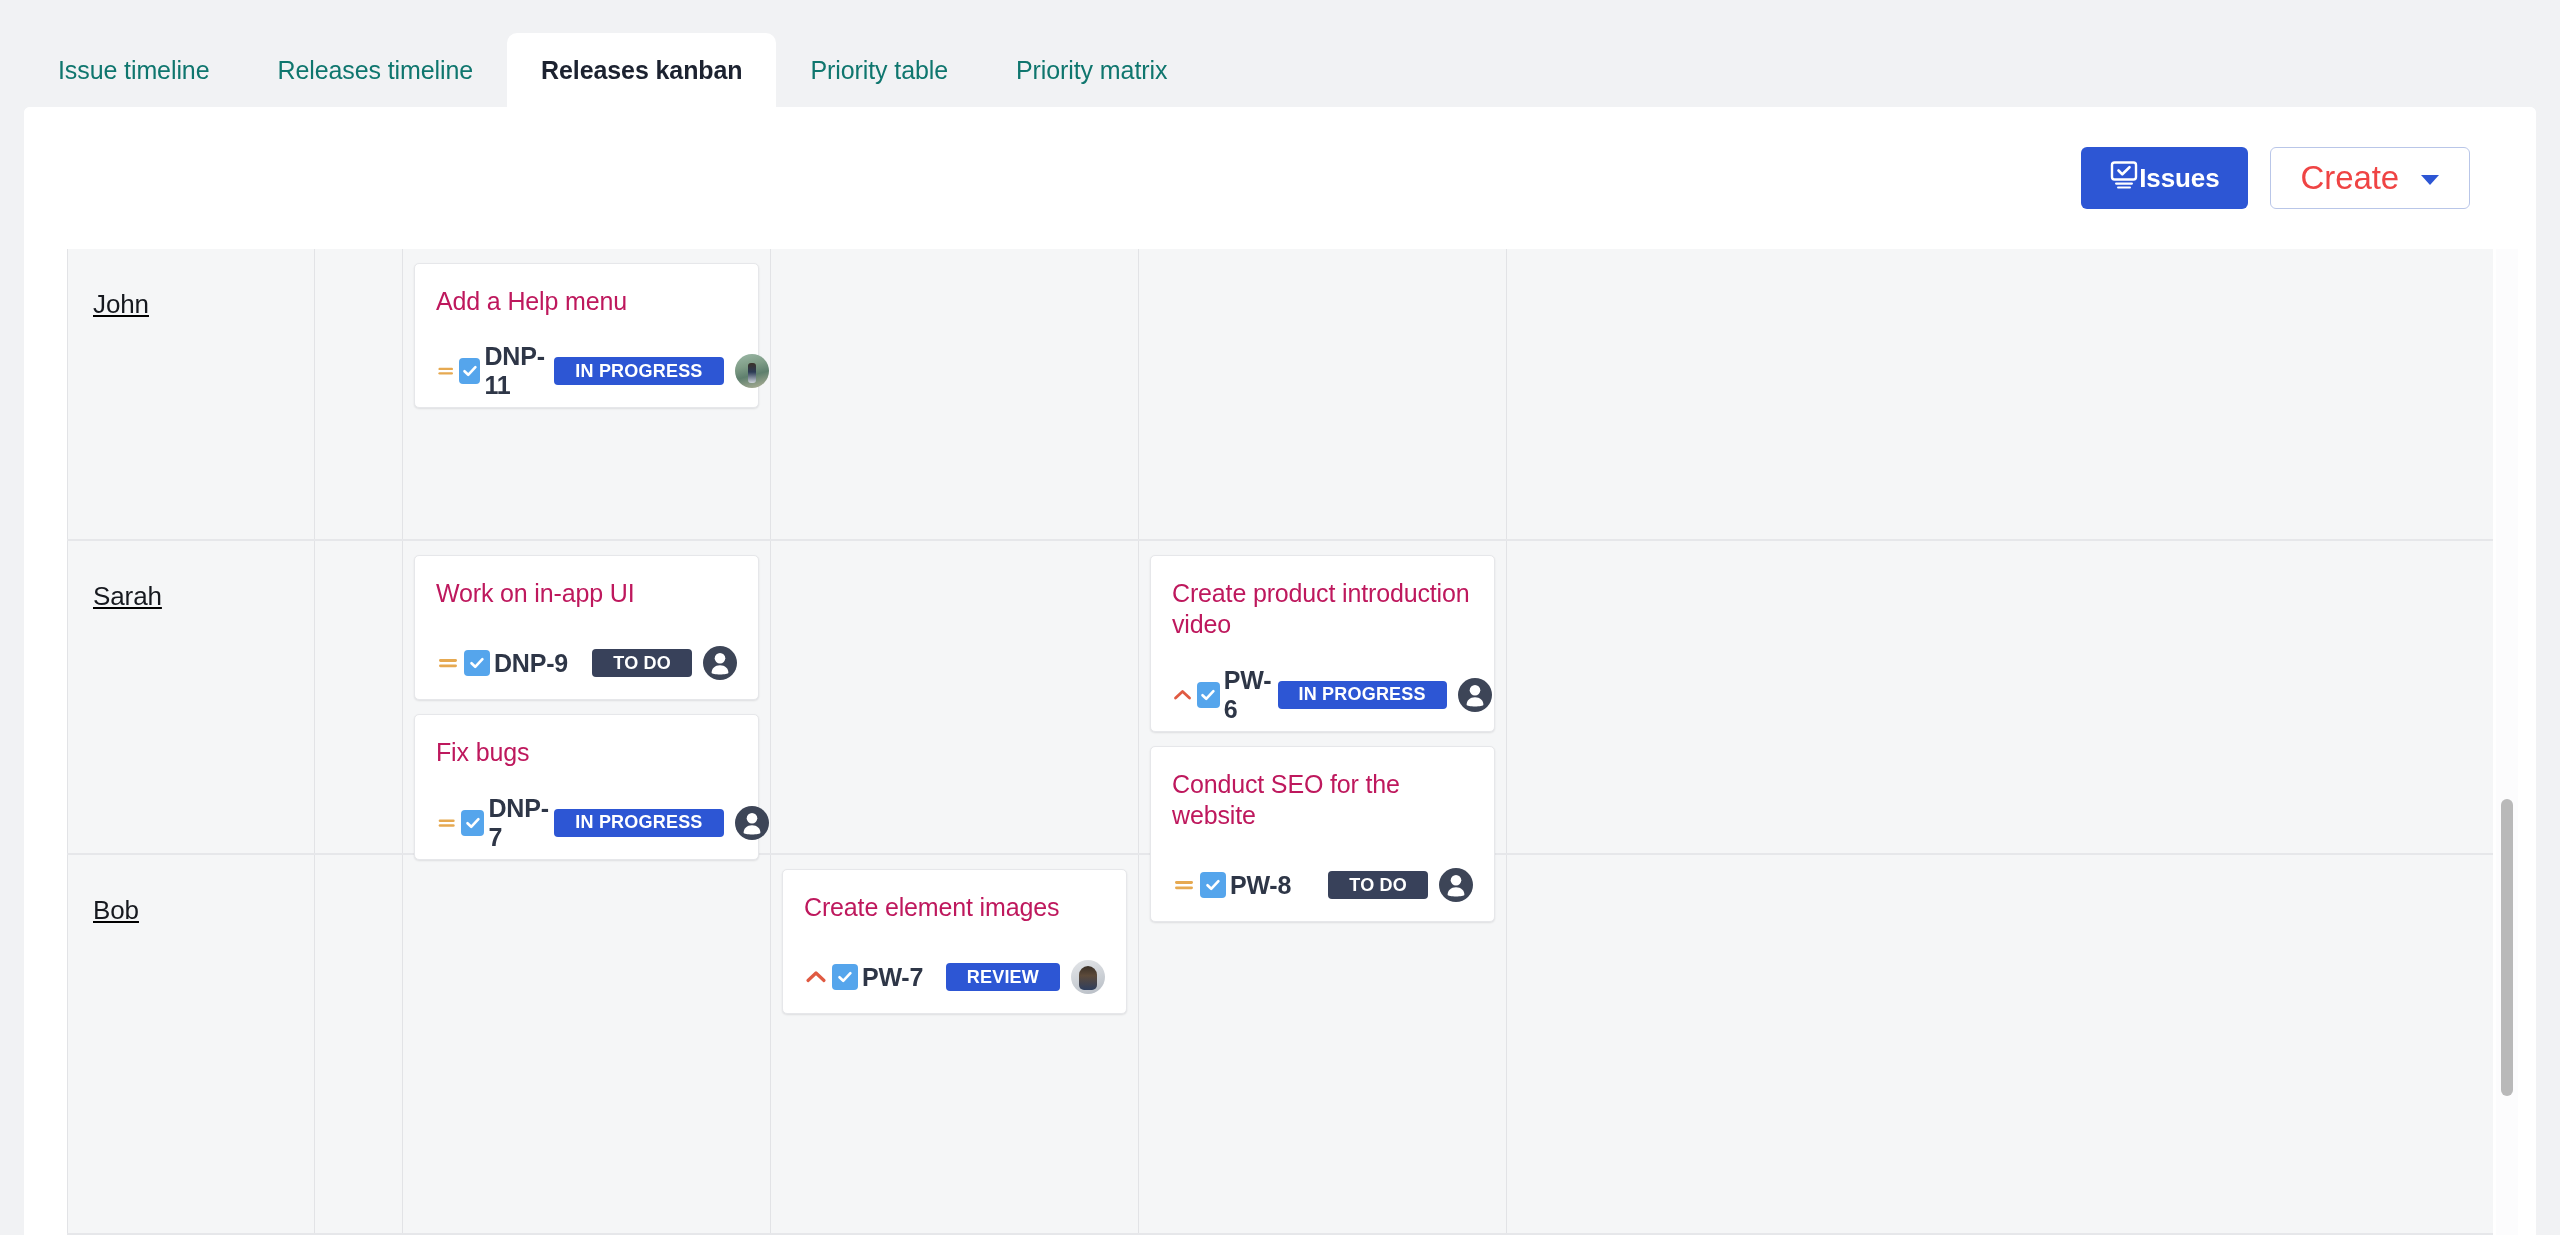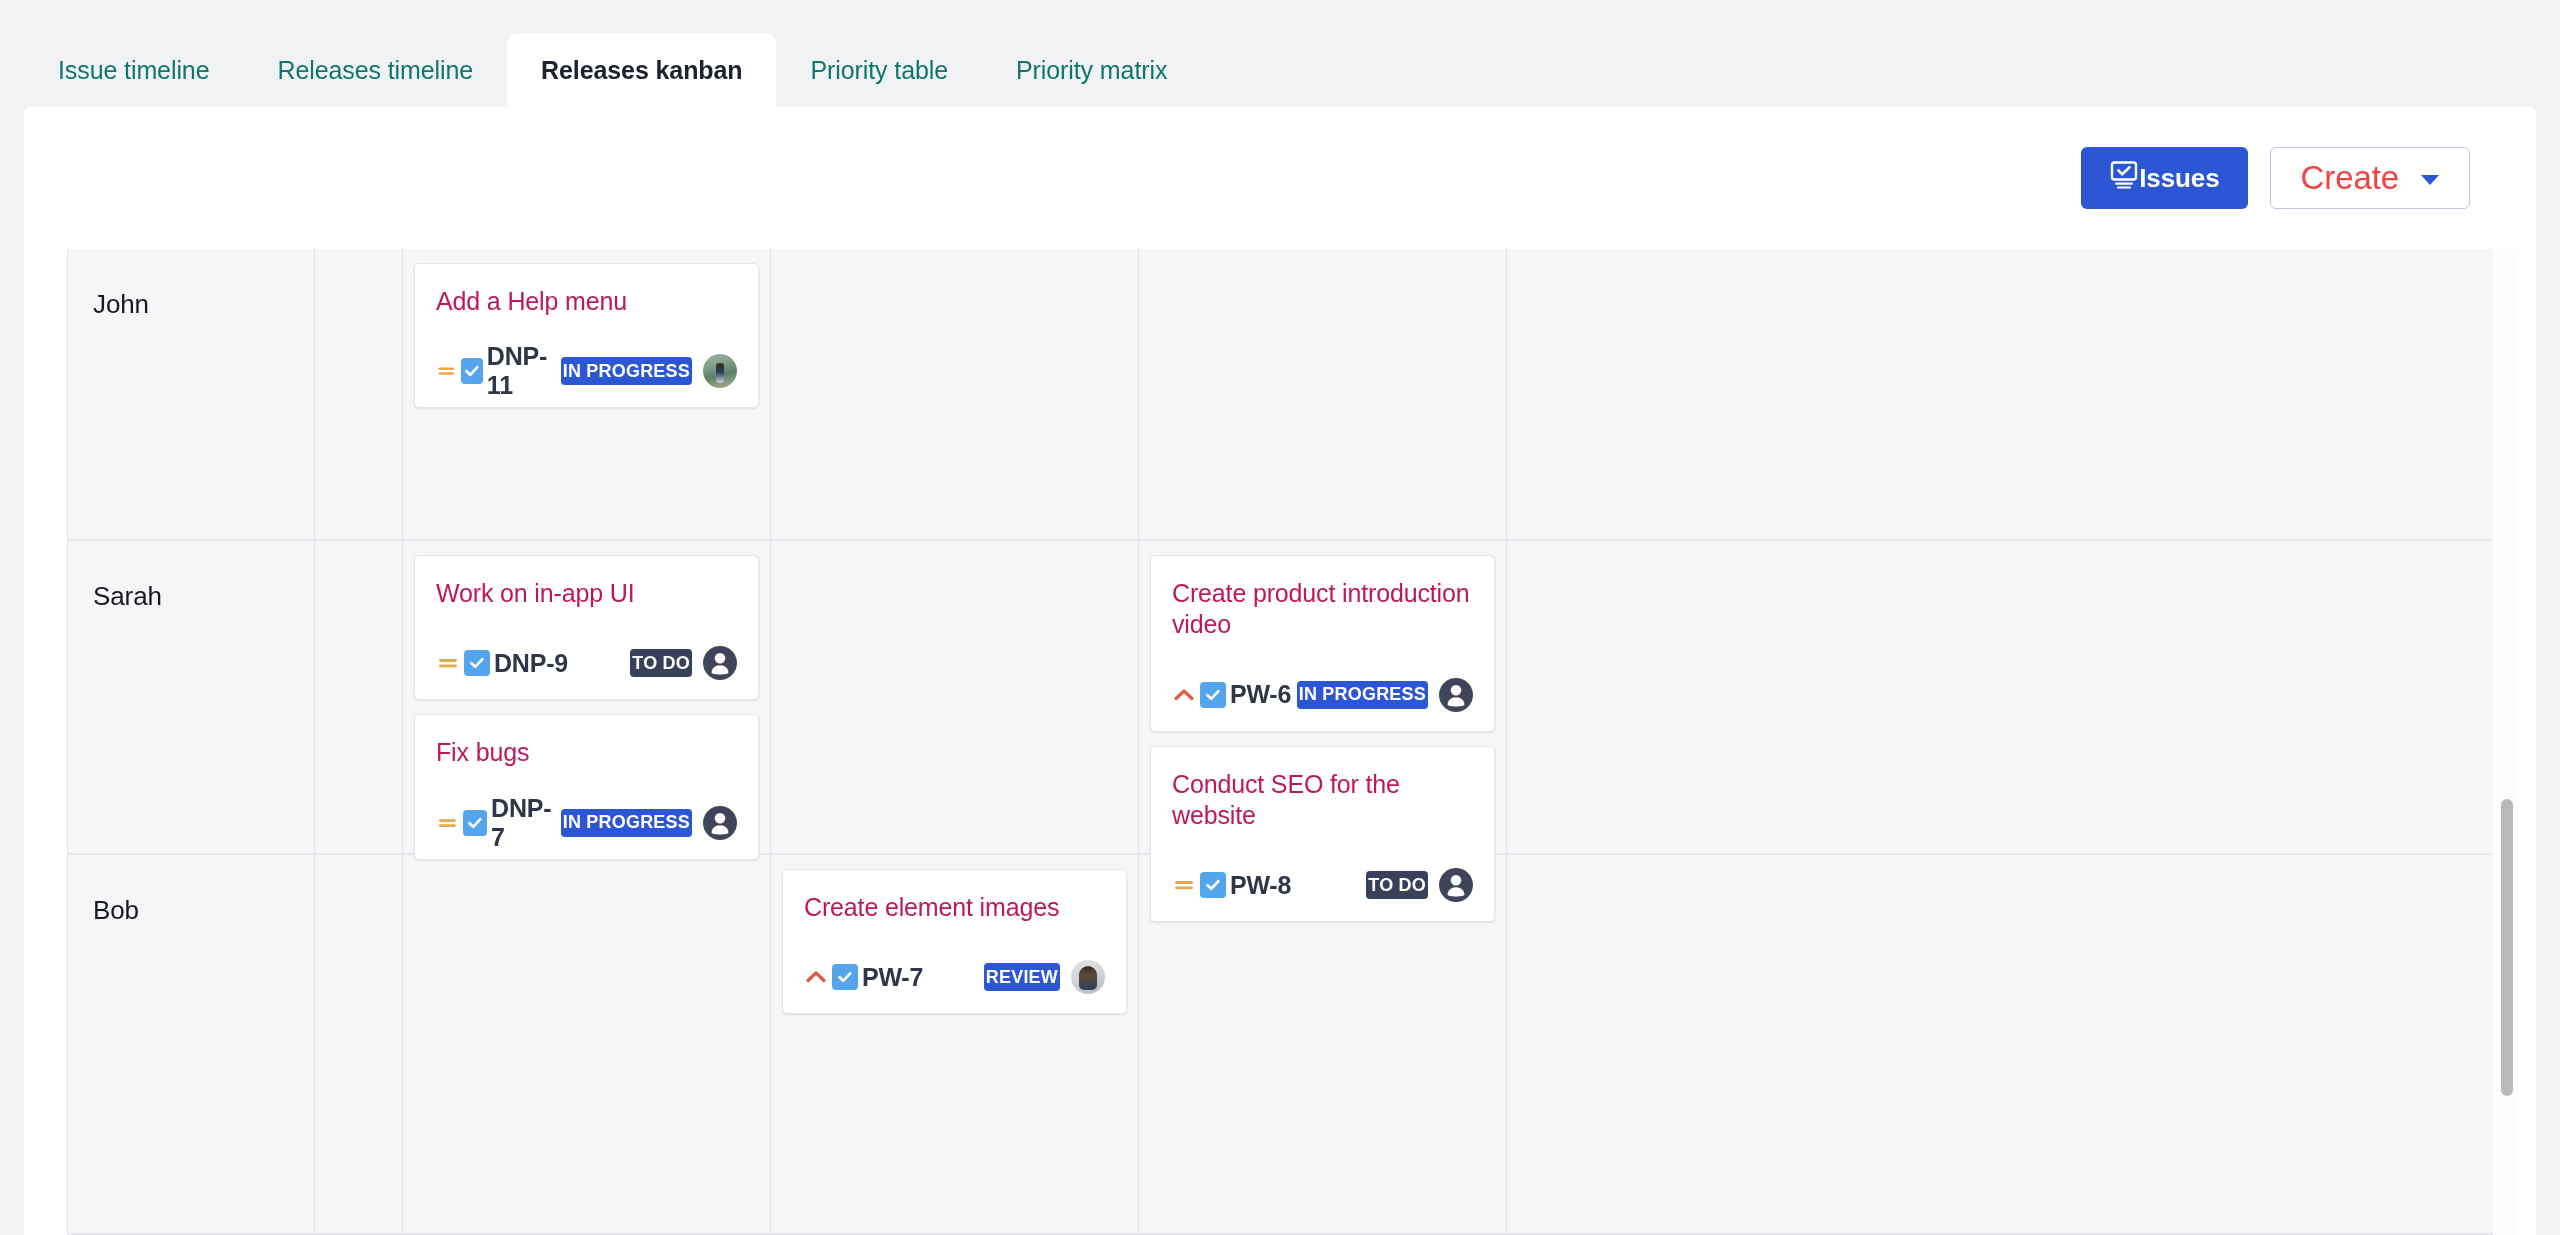--- a/index.html
+++ b/index.html
@@ -103,21 +103,21 @@
   }
   .row-swim { height: 292px; }
   .row-sarah { height: 314px; }
   .row-bob   { height: 380px; }
 
   .cell {
     border-right: 1px solid #e2e3e6;
     position: relative;
     padding: 14px 11px;
   }
-  .cell.name-col { width: 248px; border-left: 1px solid #e2e3e6; }
+  .cell.name-col { width: 248px; border-left: 1px solid #e2e3e6; text-decoration: underline; }
   .cell.empty-col { width: 88px; }
   .cell.kan-col { width: 368px; }
   .cell:last-child { border-right: 1px solid #e2e3e6; }
 
   .swim-name {
     font-size: 26px;
     color: #16191f;
     padding-left: 14px;
     padding-top: 26px;
     letter-spacing: -0.1px;
@@ -162,21 +162,21 @@
   .issue-key {
     font-size: 25px;
     font-weight: 700;
     color: #2e3647;
     letter-spacing: -0.2px;
   }
 
   .badge {
     display: inline-flex; align-items: center;
     height: 28px;
-    padding: 0 2px;
+    padding: 0 21px;
     border-radius: 4px;
     font-size: 18px;
     font-weight: 700;
     letter-spacing: 0.2px;
     color: #ffffff;
     white-space: nowrap;
   }
   .badge.inprogress { background: #2d56d4; }
   .badge.todo { background: #38415a; }
   .badge.review { background: #2d56d4; }

